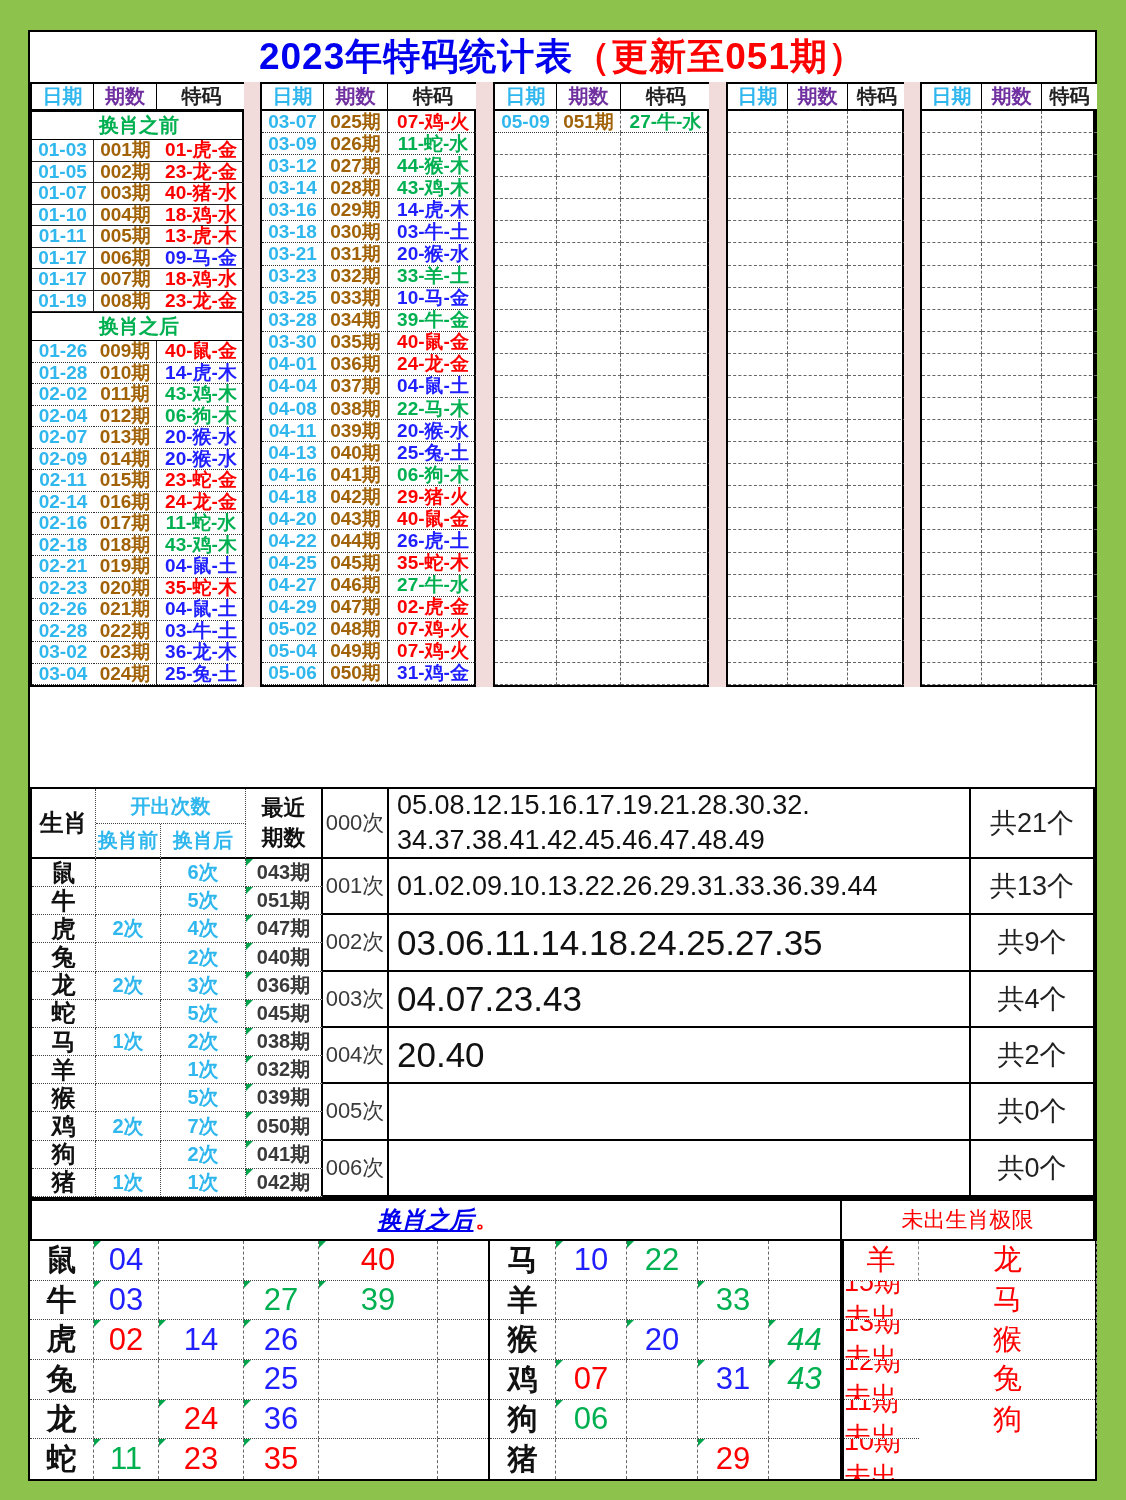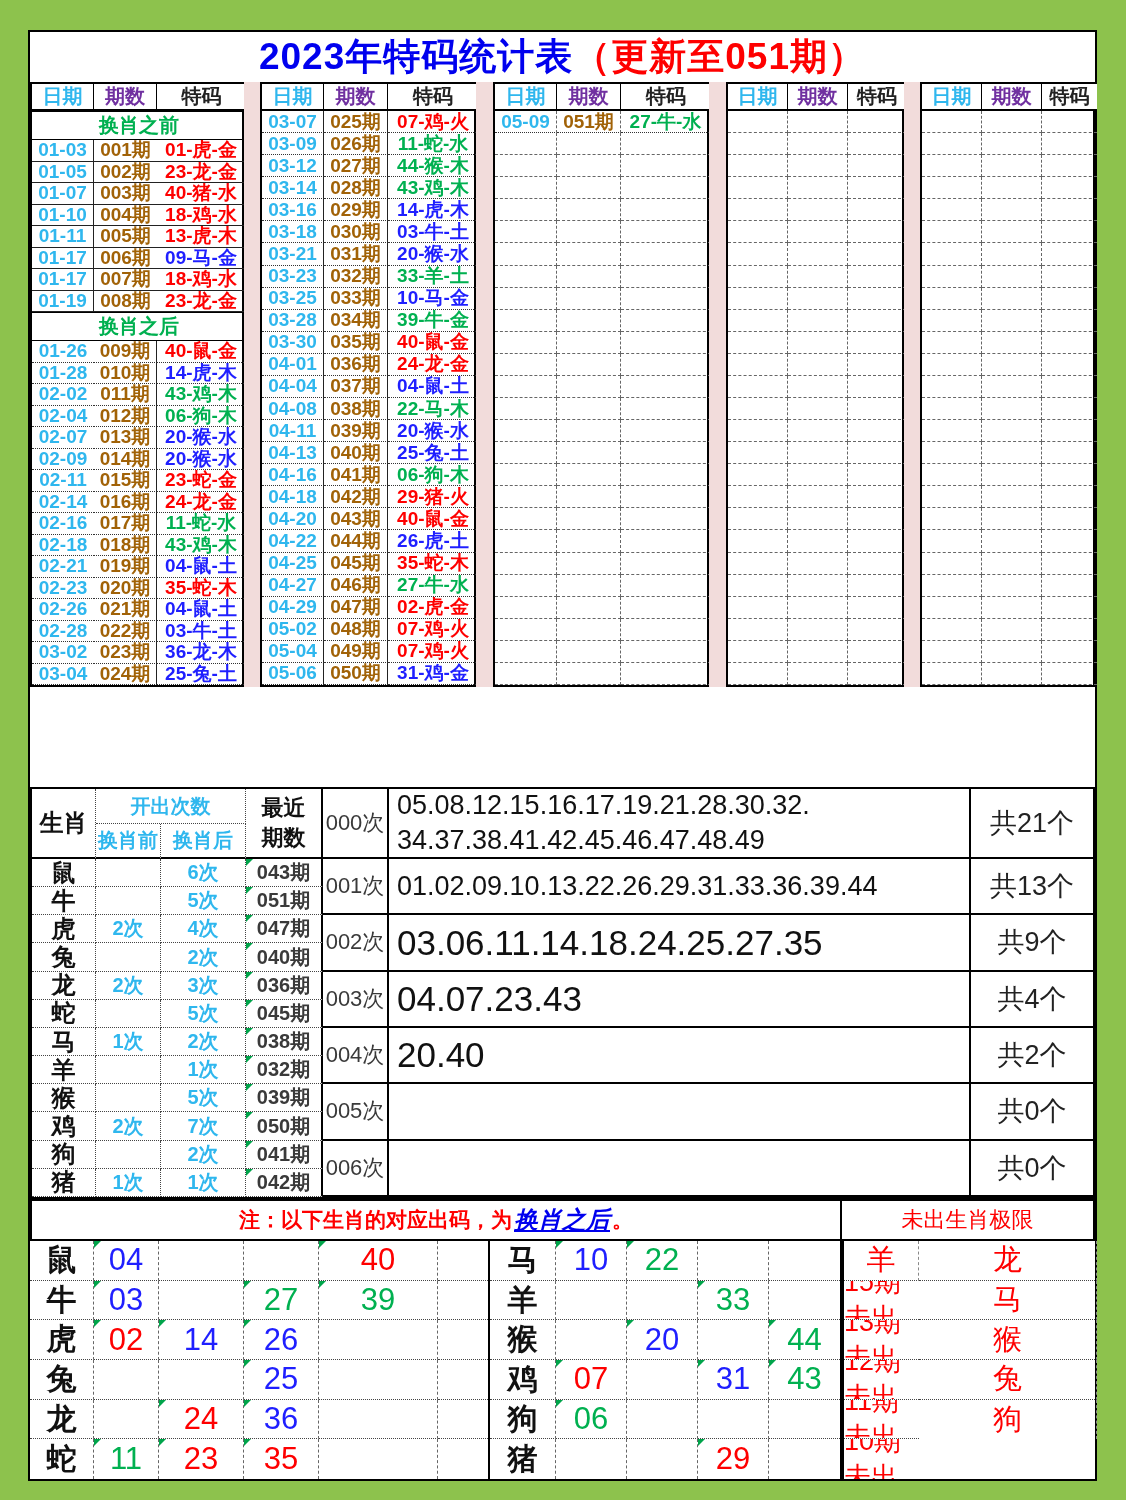--- a/index.html
+++ b/index.html
@@ -105,21 +105,21 @@
   .btable { display:grid; height:100%; border-right:2px solid #000;
             grid-template-rows:repeat(6, 1fr); }
   #bleft  { grid-template-columns:64px 65px 85px 75px 119px 50px; }
   #bright { grid-template-columns:66px 71px 71px 71px 71px; border-left:2px solid #000; margin-left:-2px; }
   #blimit { grid-template-columns:75px 178px; border-right:none; border-left:2px solid #000; }
   .bc {
     display:flex; align-items:center; justify-content:center;
     border-right:1px dashed #666; border-bottom:1px dotted #444;
     font-size:31px; font-weight:500; overflow:hidden;
   }
-  .bc.last { border-right:none; }
+  .bc.last { border-right:none;font-style:italic; }
   .bc.bzodiac { font-size:30px; font-weight:600; color:#111; }
   .bc.limz { color:#fe0000; font-size:29px; font-weight:500; border-right:1px dashed #888; }
   .bc.limt { color:#fe0000; font-size:27px; font-weight:500; border-right:none; }
   .row6 { border-bottom:none !important; }
 </style>
 </head>
 <body>
 
 <div class="content">
 
@@ -620,21 +620,20 @@
       <div class="sc freqlabel" style="grid-area: 11 / 5 / span 2;">005次</div>
       <div class="sc numbers sz-l" style="grid-area: 11 / 6 / span 2;"></div>
       <div class="sc count" style="grid-area: 11 / 7 / span 2;">共0个</div>
       <div class="sc freqlabel" style="grid-area: 13 / 5 / span 2;">006次</div>
       <div class="sc numbers sz-l" style="grid-area: 13 / 6 / span 2;"></div>
       <div class="sc count" style="grid-area: 13 / 7 / span 2;">共0个</div>
     </div>
 
   <div class="noterow">
     <div class="note-left">
-      <span>注：以下生肖的对应出码，为</span>
         <span class="hl">换肖之后</span>
         <span>。</span>
     </div>
     <div class="note-right">未出生肖极限</div>
   </div>
 
   <div class="bottomwrap">
     <div class="btable" id="bleft">
         <div class="bc bzodiac">鼠</div>
         <div class="bc mk" style="color: rgb(31, 31, 255);">04</div>

